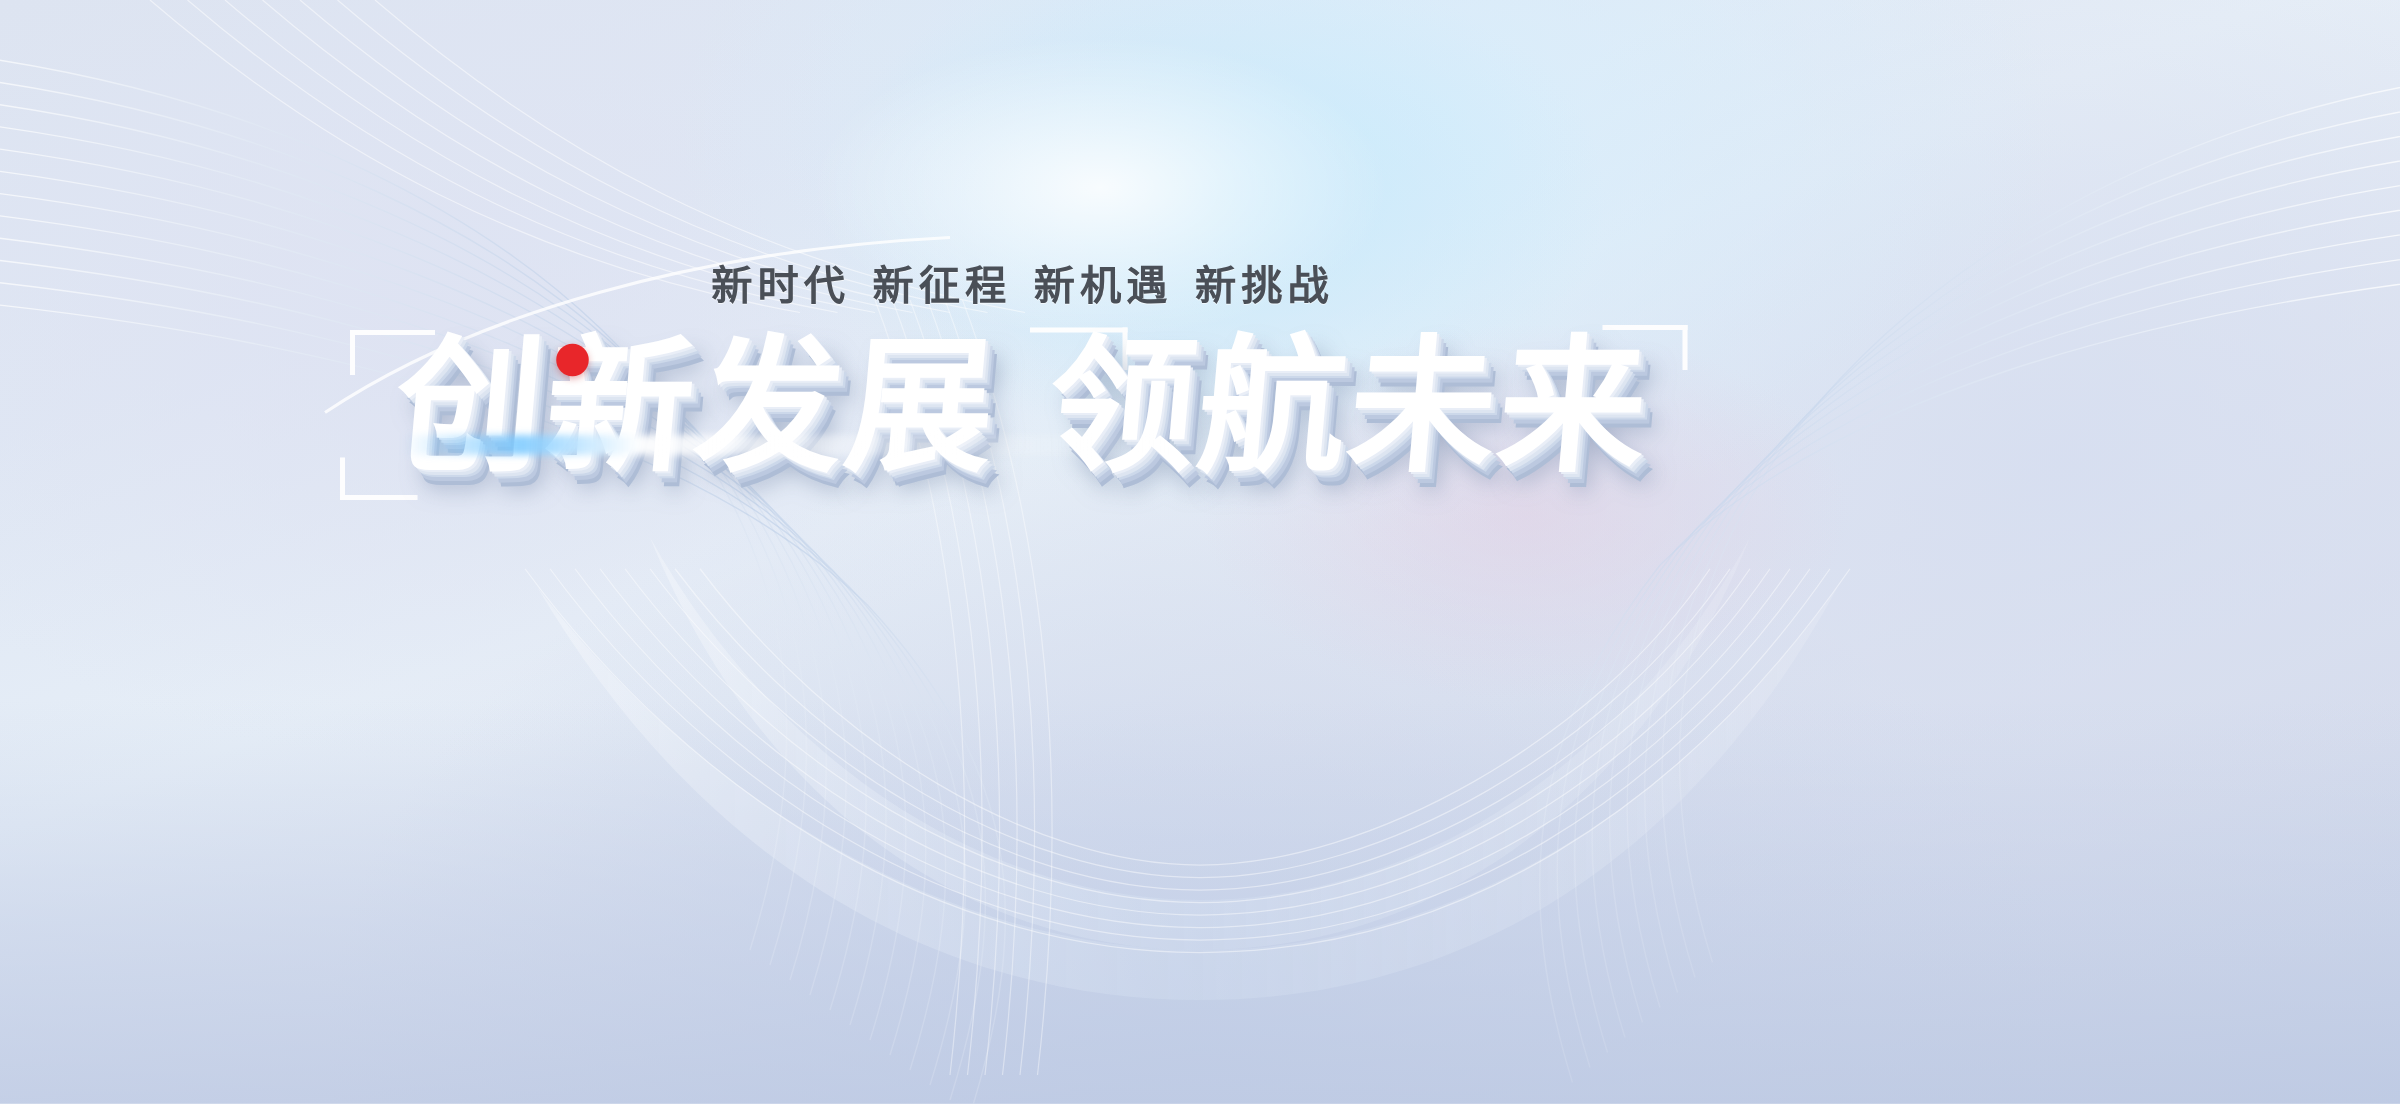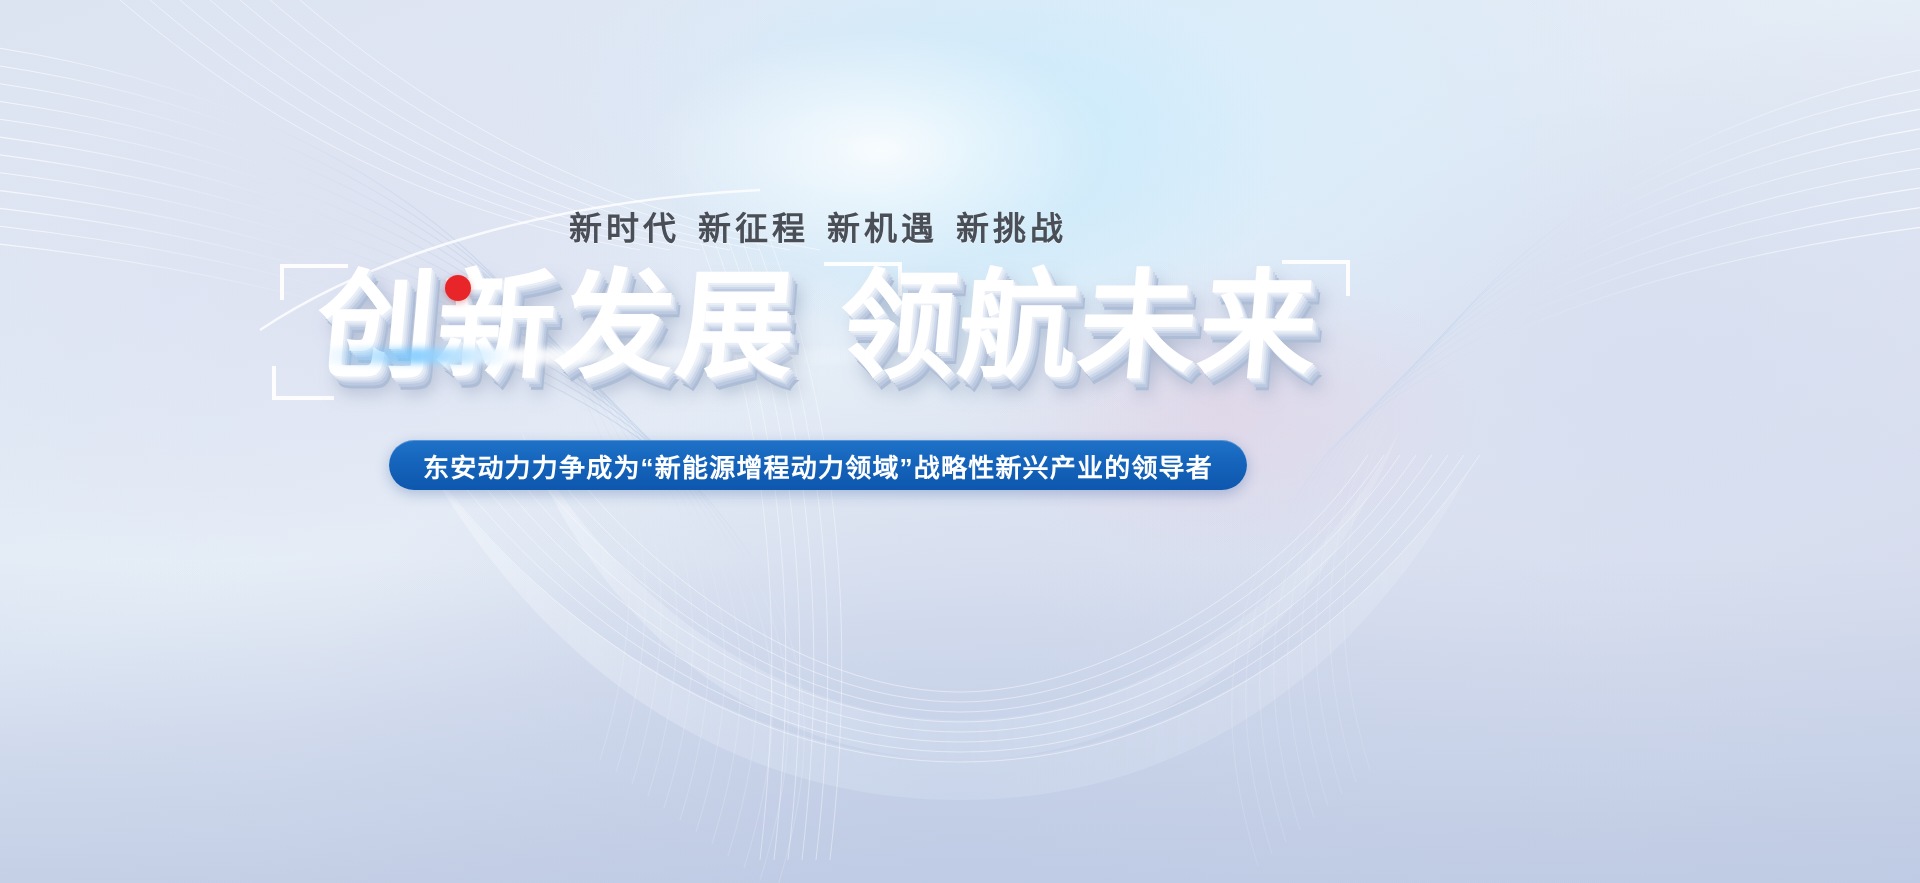--- a/index.html
+++ b/index.html
@@ -240,18 +240,15 @@
       <div class="bracket bracket-bl"></div>
 
       <div class="headline">
         <span>创新发展</span><span class="gap"></span><span>领航未来</span>
       </div>
 
       <div class="sheen"></div>
       <div class="red-dot"></div>
     </div>
 
-    <div class="pill">
-      <span>东安动力力争成为“新能源增程动力领域”战略性新兴产业的领导者</span>
-    </div>
 
   </div>
 </div>
 
 </body></html>

